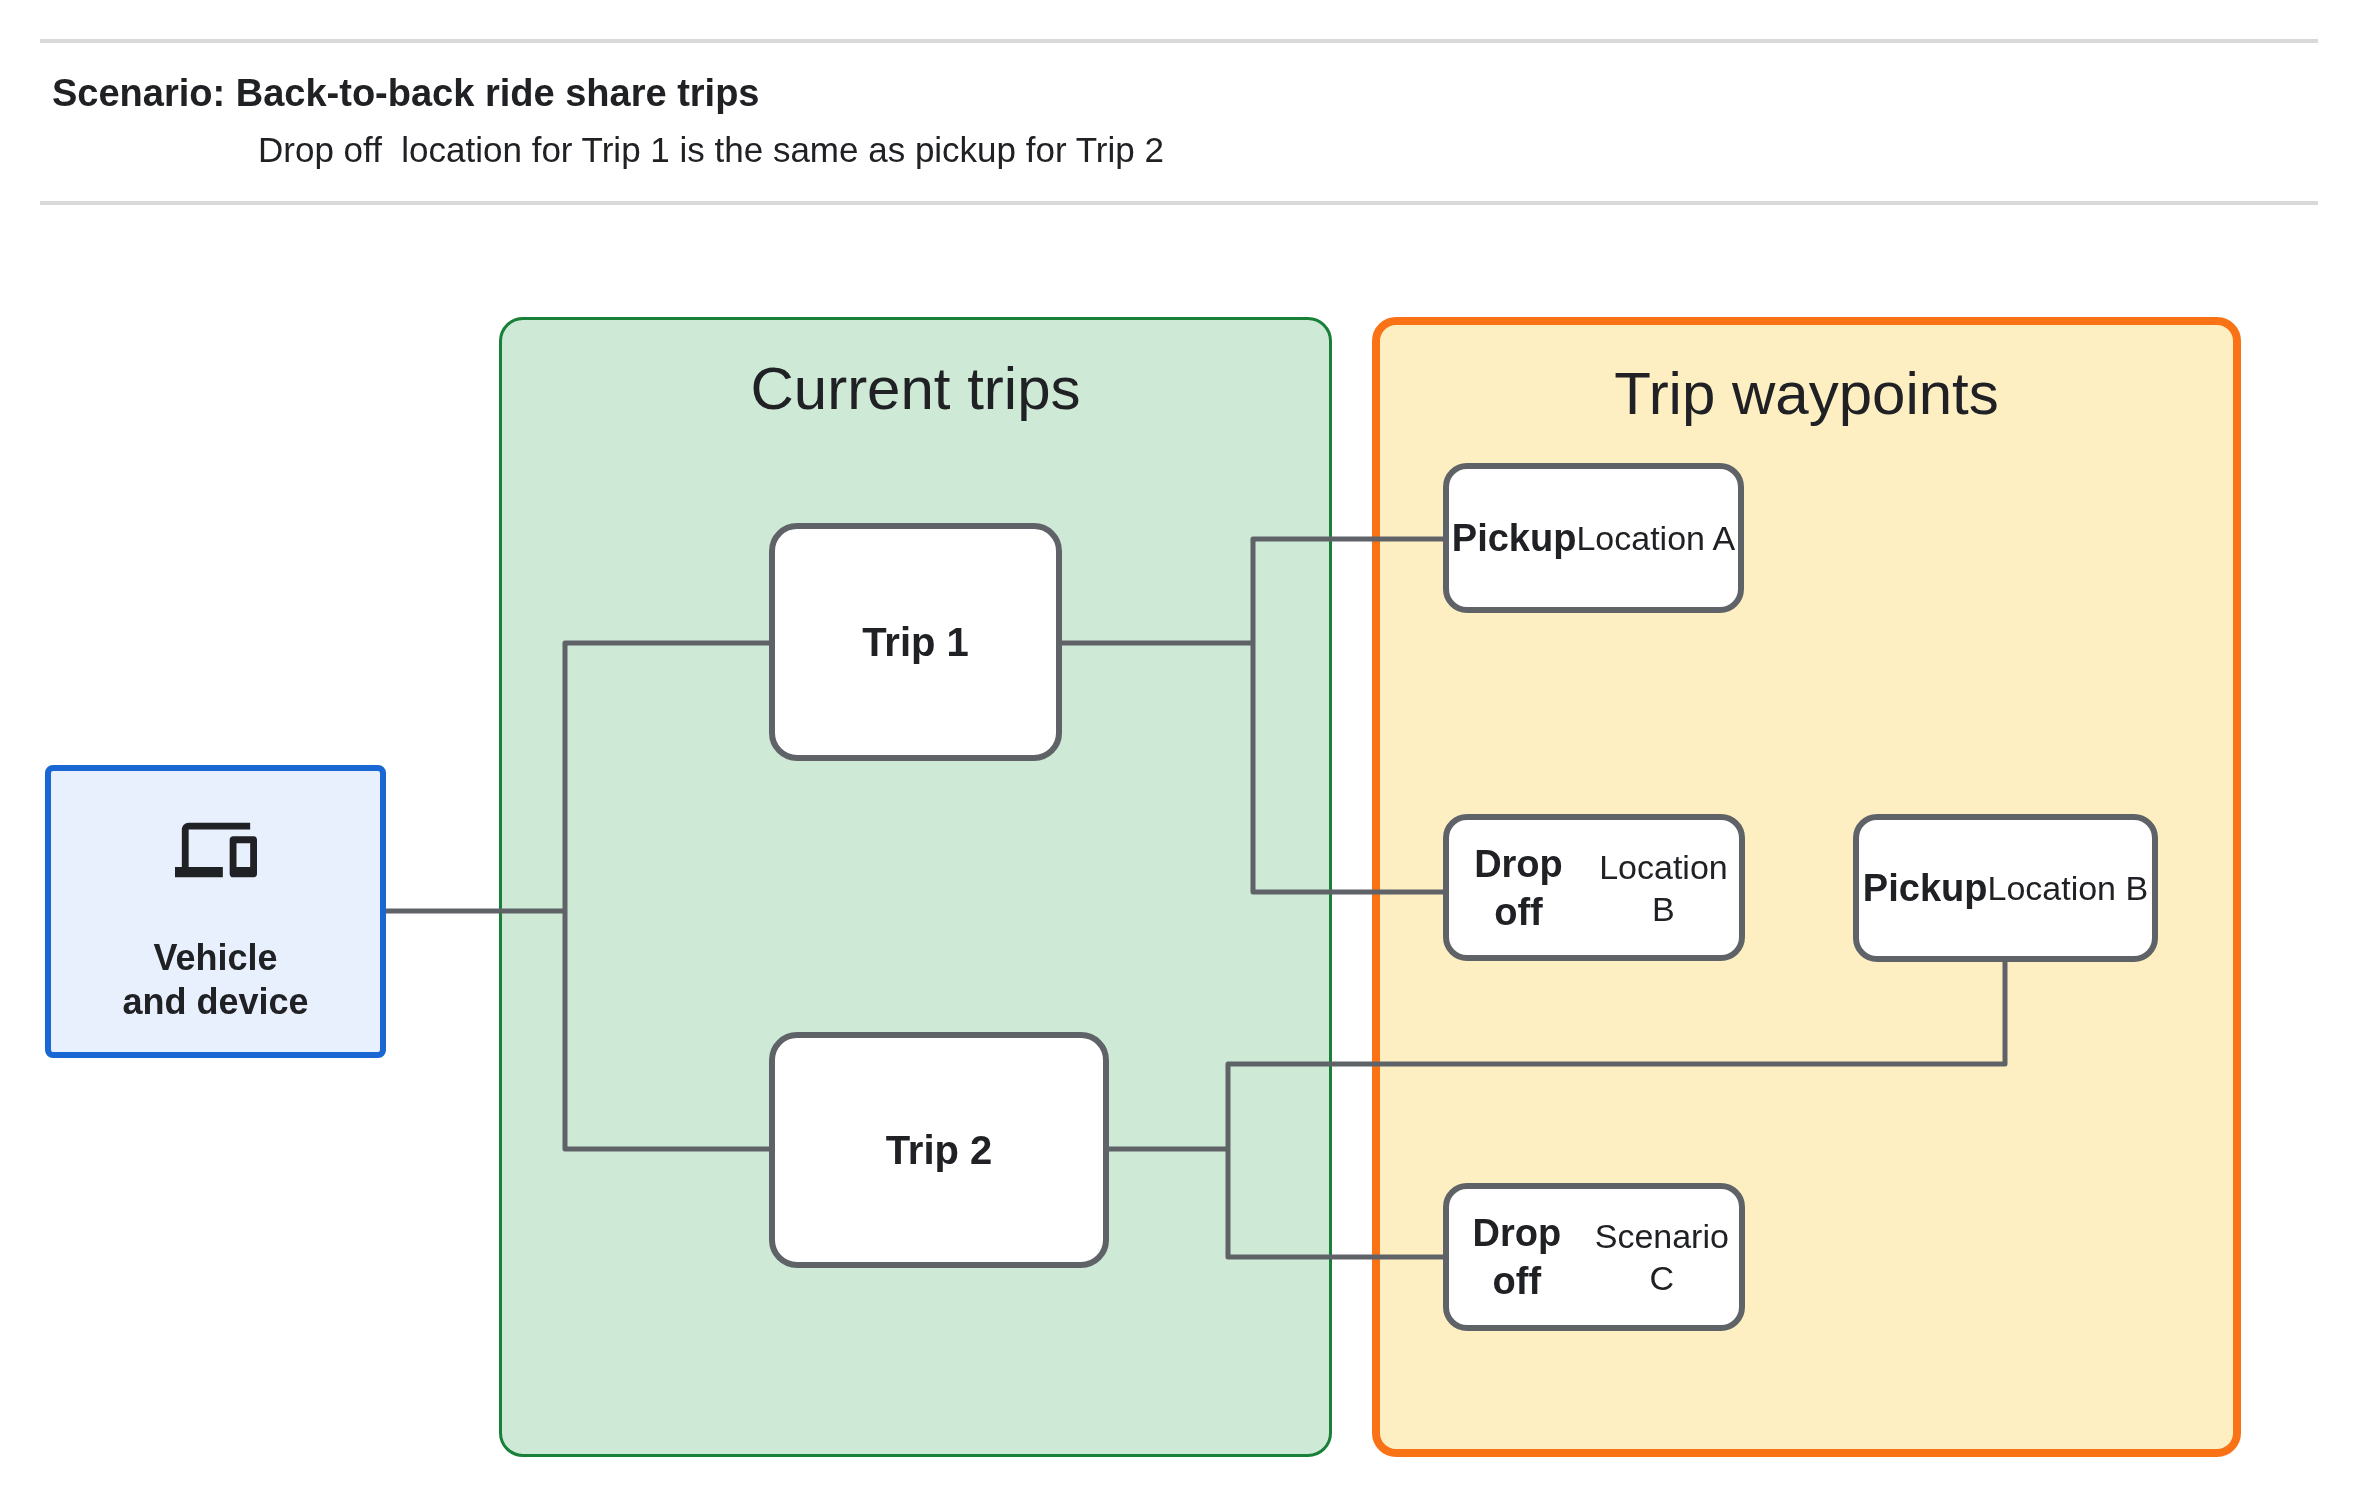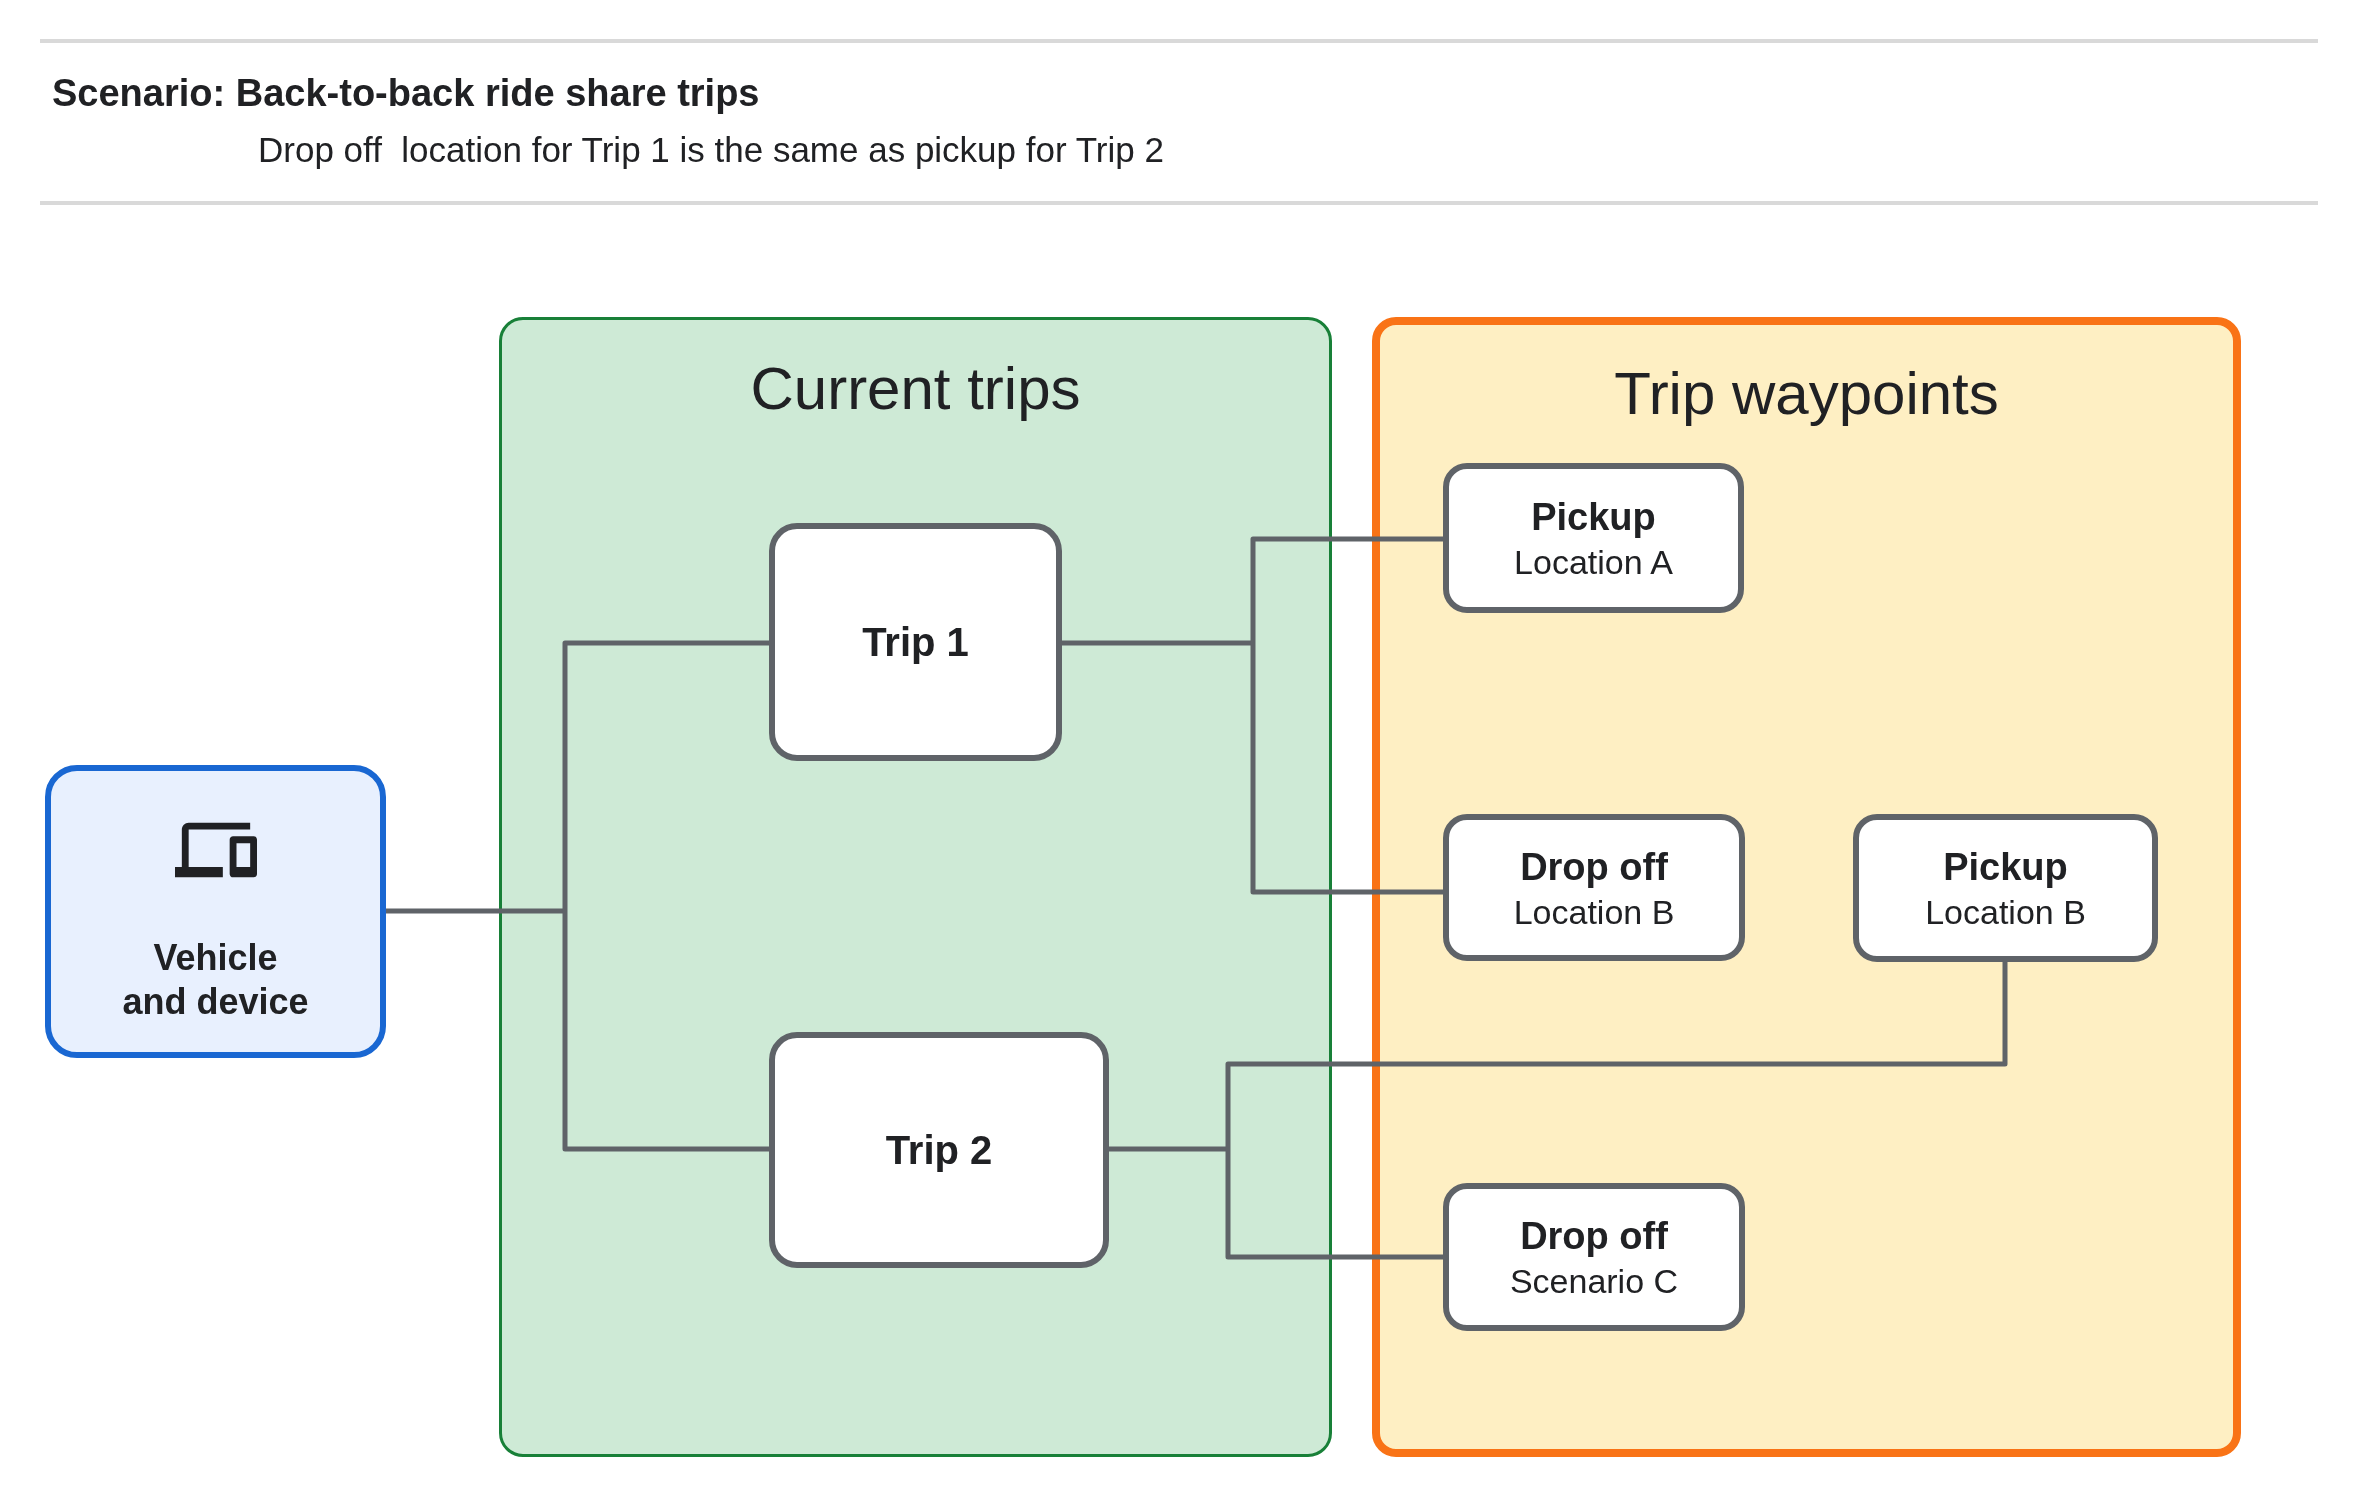--- a/index.html
+++ b/index.html
@@ -89,21 +89,21 @@
   }
 
   .node {
     position: absolute;
     background: #ffffff;
     border: 6px solid #5f6368;
     border-radius: 28px;
     box-sizing: border-box;
     z-index: 3;
     display: flex;
-    flex-direction: column;
+    flex-direction: row;
     align-items: center;
     justify-content: center;
   }
   .node .node-label {
     font-size: 40px;
     font-weight: bold;
     text-align: center;
   }
   .node .wp-type {
     font-size: 38px;
@@ -126,21 +126,21 @@
   #node-pickup-b  { left: 1853px; top: 814px;  width: 305px; height: 148px; border-radius: 24px; }
   #node-dropoff-c { left: 1443px; top: 1183px; width: 302px; height: 148px; border-radius: 24px; }
 
   #node-vehicle {
     left: 45px;
     top: 765px;
     width: 341px;
     height: 293px;
     background: #e8f0fe;
     border: 6px solid #1967d2;
-    border-radius: 32px;
+    border-radius: 8px;
     display: block;
   }
   #node-vehicle .devices-icon-wrap {
     position: absolute;
     top: 38px;
     left: 0;
     width: 100%;
     text-align: center;
   }
   #node-vehicle .vehicle-label {

